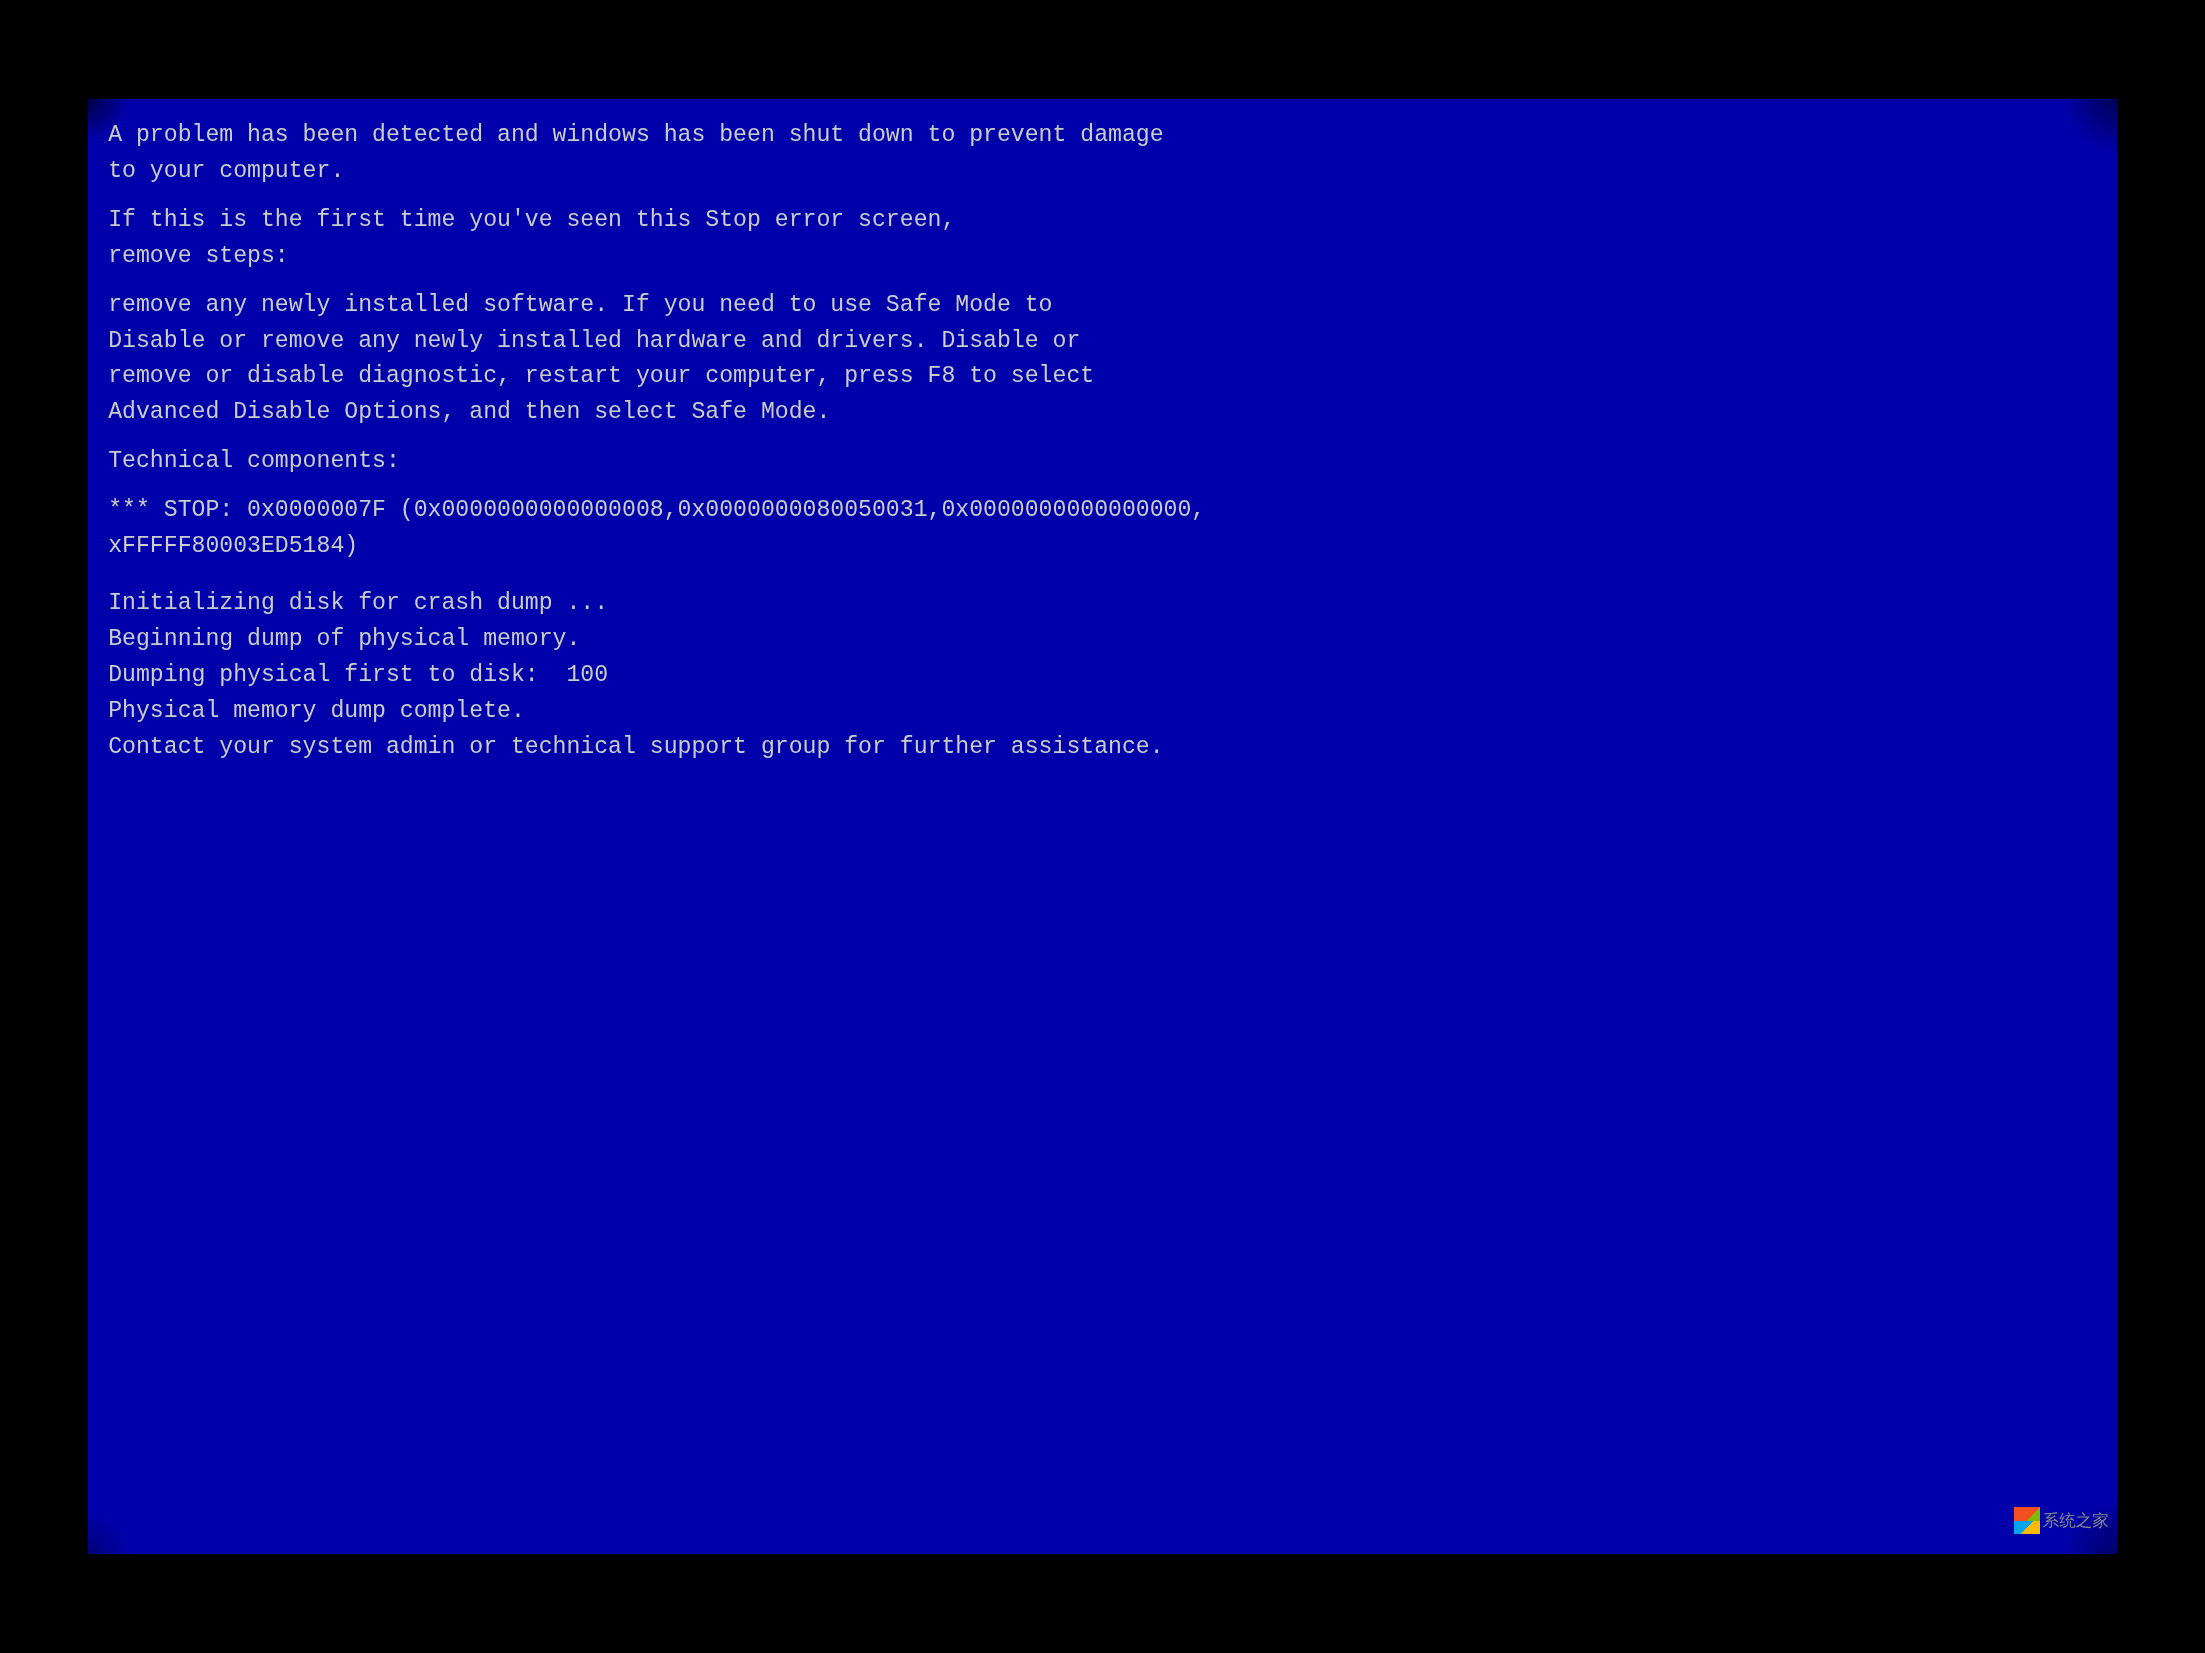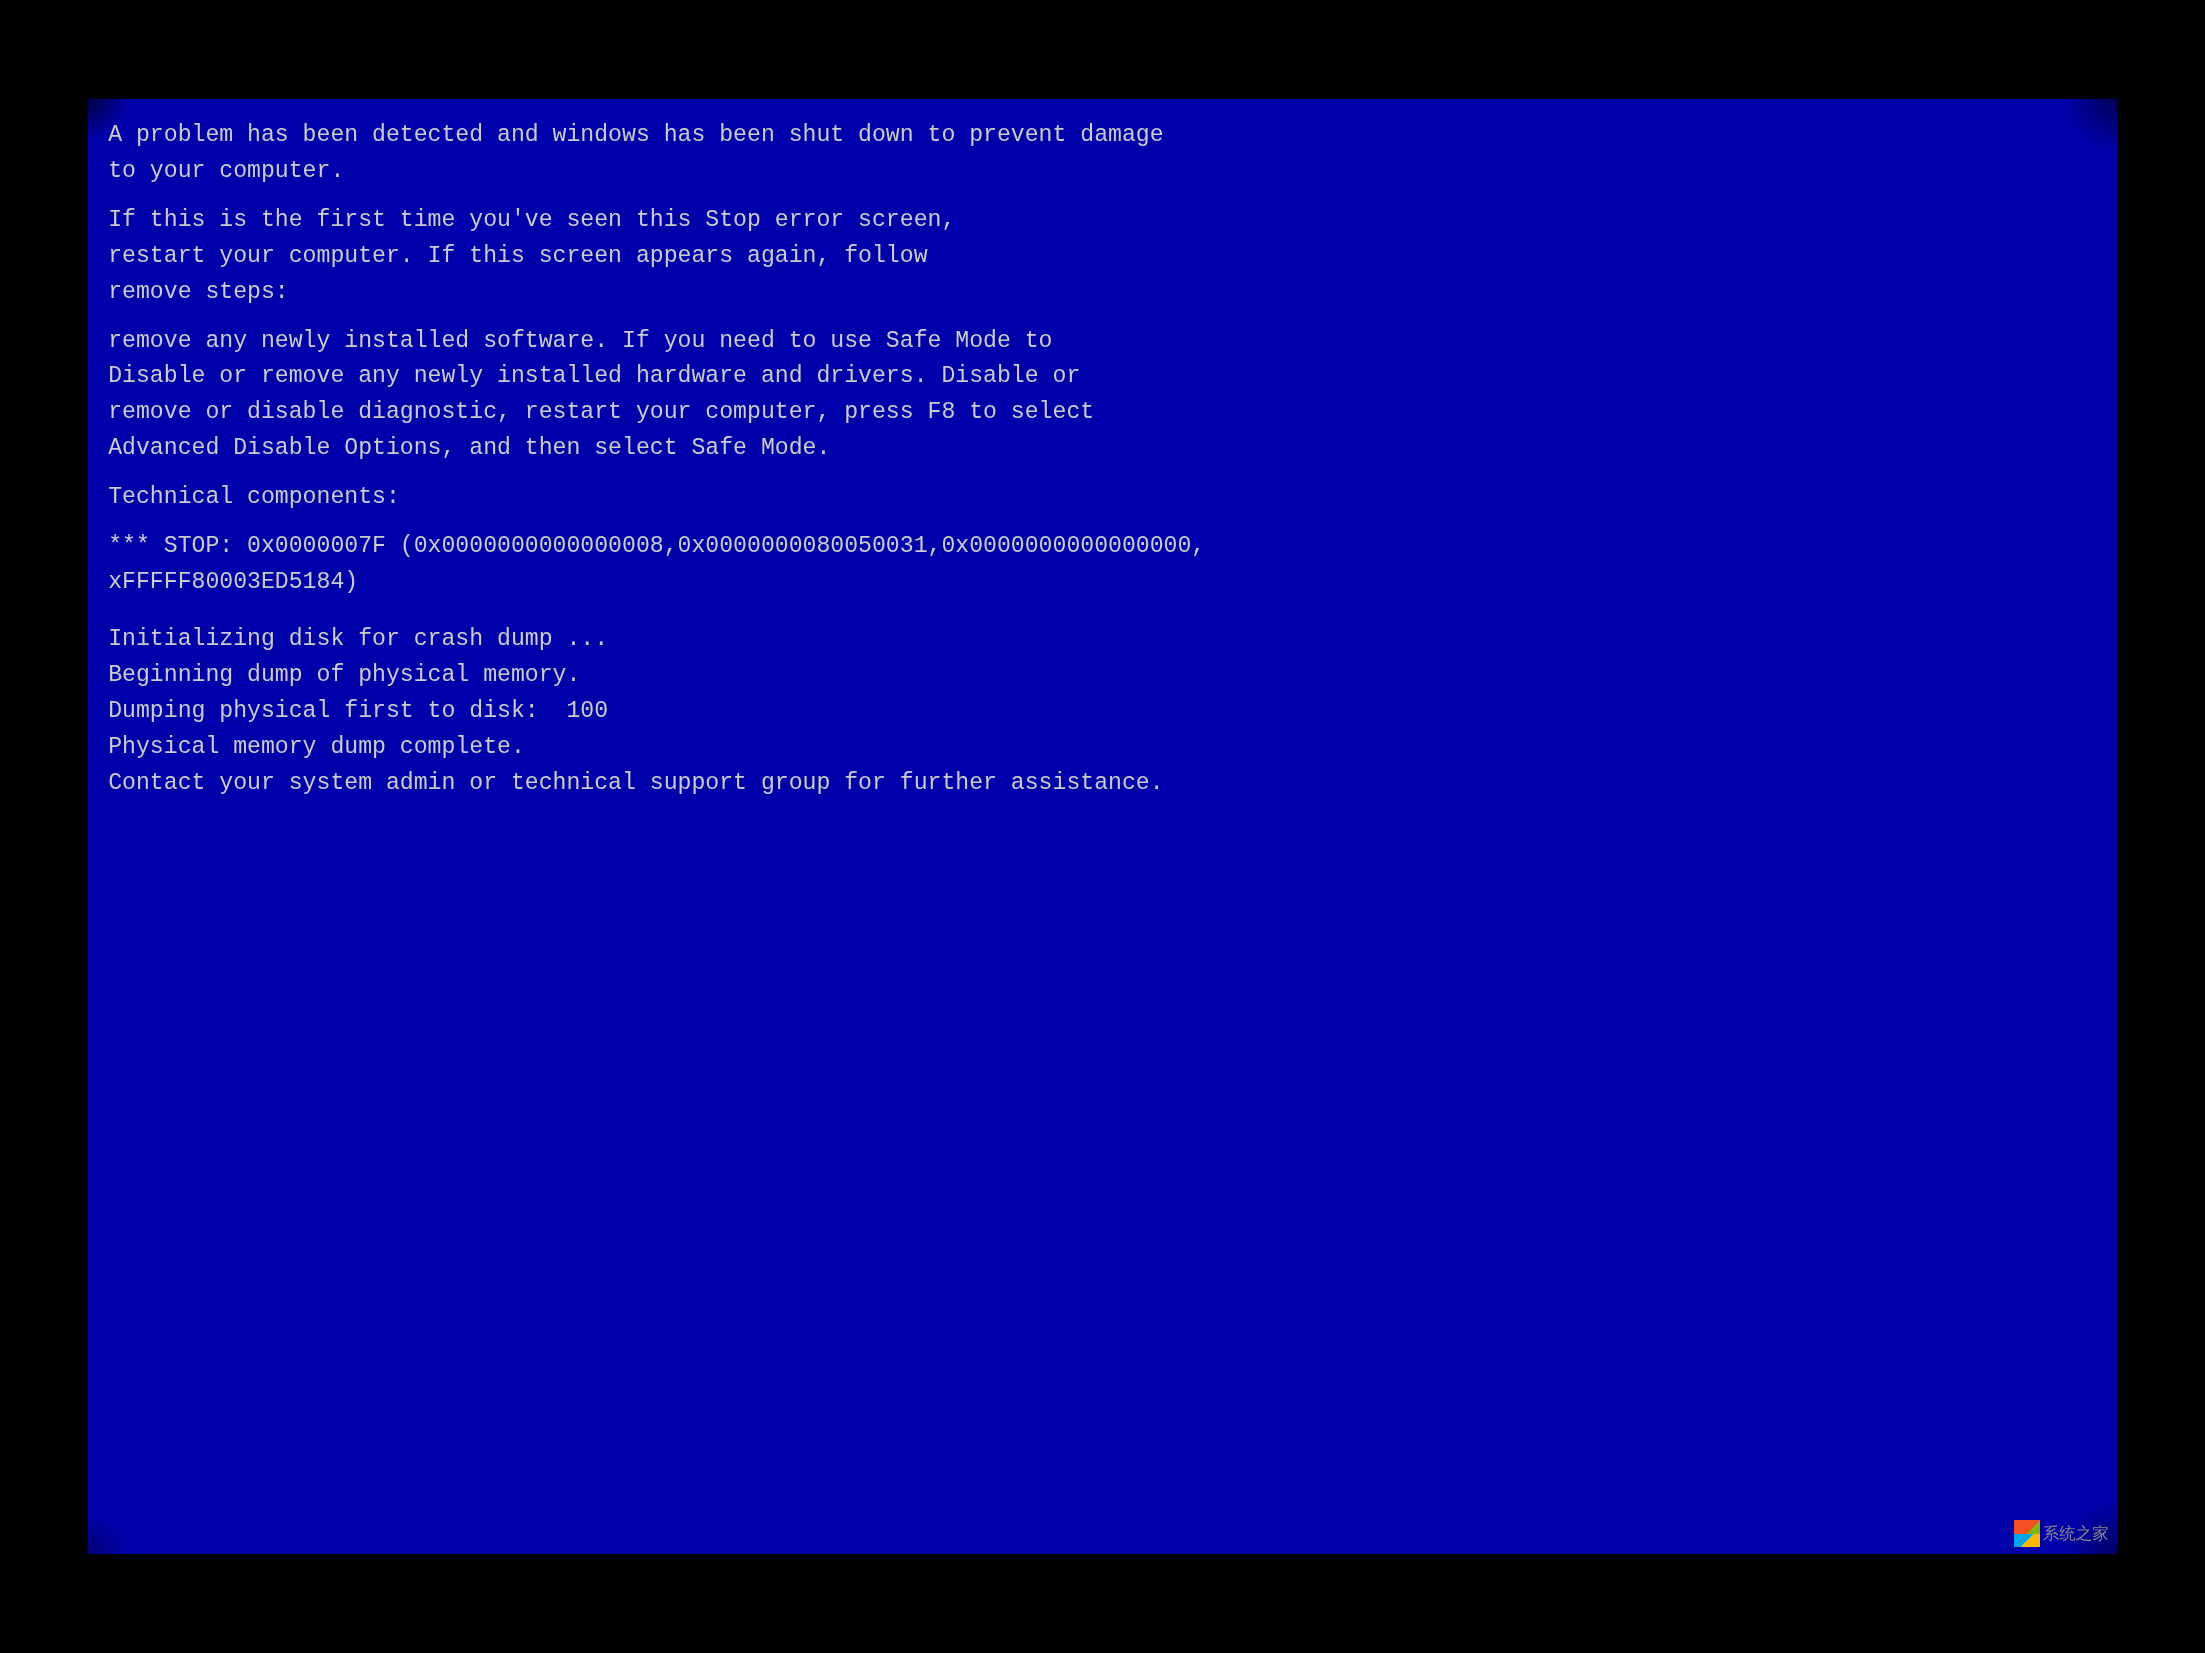--- a/index.html
+++ b/index.html
@@ -45,21 +45,21 @@
       white-space: pre-wrap;
       word-break: break-all;
     }
 
     .section {
       margin-bottom: 1.2em;
     }
 
     .watermark {
       position: absolute;
-      bottom: 7px;
+      bottom: 20px;
       right: 8px;
       color: #888;
       font-size: 0.75vw;
       font-family: Arial, sans-serif;
       display: flex;
       align-items: center;
       gap: 2.7px;
     }
 
     .watermark-logo {
@@ -129,21 +129,20 @@
     <div class="corner-shadow-br"></div>
     <div class="corner-shadow-bl"></div>
 
     <div class="section">
       <div class="bsod-text">A problem has been detected and windows has been shut down to prevent damage</div>
       <div class="bsod-text">to your computer.</div>
     </div>
 
     <div class="section">
       <div class="bsod-text">If this is the first time you've seen this Stop error screen,</div>
-      <div class="bsod-text">restart your computer. If this screen appears again, follow</div>
       <div class="bsod-text">remove steps:</div>
     </div>
 
 
     <div class="section">
       <div class="bsod-text">remove any newly installed software. If you need to use Safe Mode to</div>
       <div class="bsod-text">Disable or remove any newly installed hardware and drivers. Disable or</div>
       <div class="bsod-text">remove or disable diagnostic, restart your computer, press F8 to select</div>
       <div class="bsod-text">Advanced Disable Options, and then select Safe Mode.</div>
     </div>

